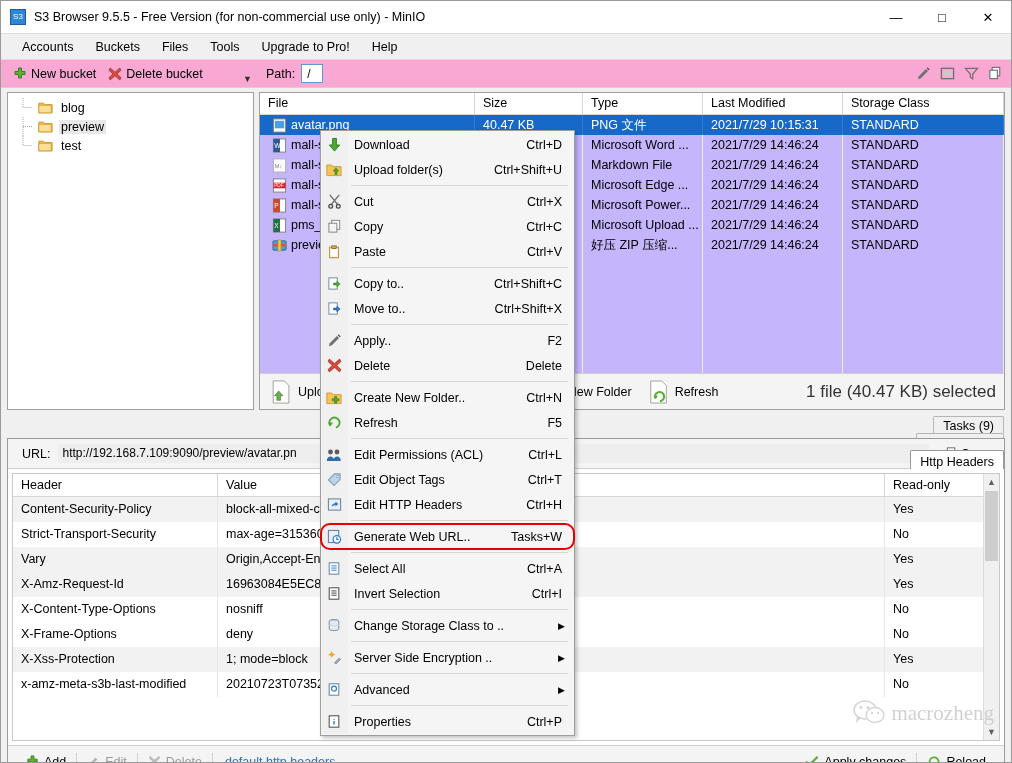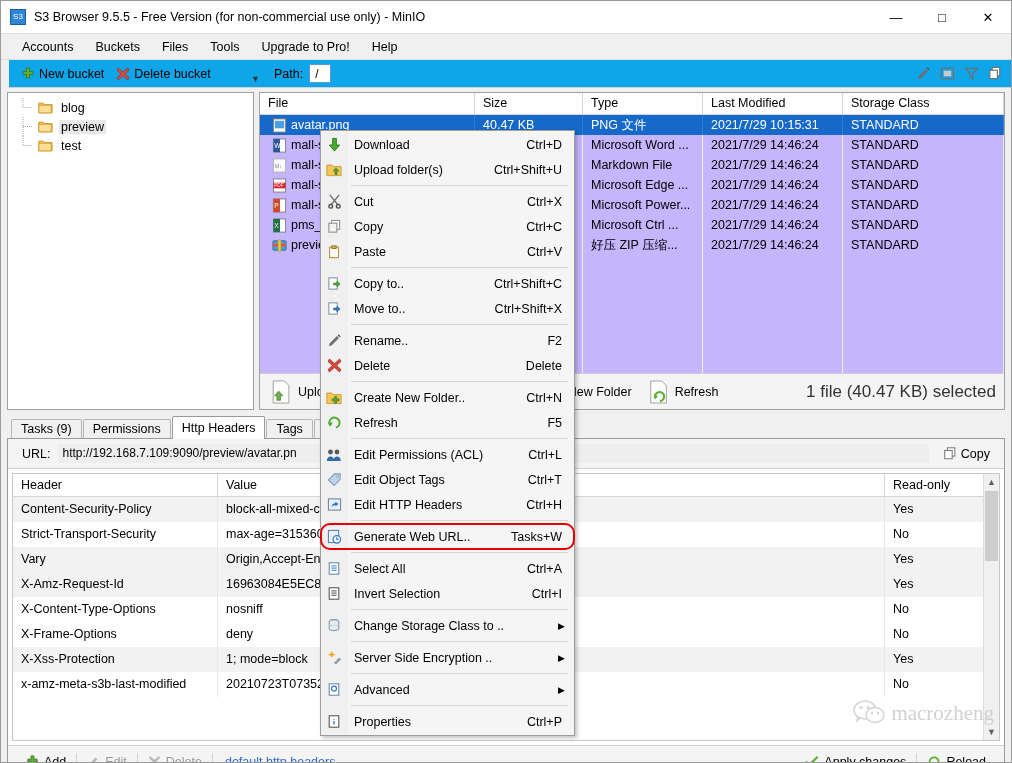--- a/index.html
+++ b/index.html
@@ -41,22 +41,22 @@
 
   
   .menubar {
     height:26px; background:#f0f0f0; display:flex; align-items:center;
     padding-left:10px; border-bottom:1px solid #dcdcdc;
   }
   .menubar .mi { padding:3px 11px; font-size:12.5px; color:#000; }
 
   
   .toolbar {
-    height:28px; background:#0ea5e9; display:flex; align-items:center;
-    border-bottom:1px solid #d0d0d0; position:relative;margin-left:8px;
+    height:28px; background:#f9a8d4; display:flex; align-items:center;
+    border-bottom:1px solid #d0d0d0; position:relative;
   }
   .tb-left { width:255px; display:flex; align-items:center; padding-left:6px; position:relative; height:100%; }
   .tb-btn { display:flex; align-items:center; gap:4px; padding:2px 6px; font-size:12.5px; }
   .tb-overflow {
     position:absolute; right:4px; bottom:3px; font-size:9px; color:#333;
   }
   .tb-right { flex:1; display:flex; align-items:center; padding-left:10px; position:relative; }
   .path-label { font-size:12.5px; margin-right:6px; }
   .path-box {
     border:1px solid #5a9ad4; background:#fff; height:19px; min-width:22px;
@@ -111,21 +111,21 @@
 
   .grid-foot {
     height:36px; background:#f4f4f4; border-top:1px solid #cfcfcf;
     display:flex; align-items:center; padding-left:10px; gap:16px; position:relative;
   }
   .foot-btn { display:flex; align-items:center; gap:5px; font-size:12.5px; }
   .sel-status { position:absolute; right:8px; font-size:17px; color:#333;margin-left:31px; }
 
   
   .bottom { margin:6px 6px 0 6px; height:362px; display:flex; flex-direction:column; }
-  .tabstrip { display:flex; align-items:flex-end; height:23px; padding-left:4px; }
+  .tabstrip { display:flex; align-items:flex-end; height:23px; padding-left:4px;flex-direction:column; }
   .tab {
     height:20px; padding:2px 9px 0 9px; font-size:12.5px;
     border:1px solid #b5b5b5; border-bottom:none;
     background:#f0f0f0; margin-right:1px; color:#000;
     border-radius:2px 2px 0 0;
   }
   .tab.active {
     background:#fff; height:23px; padding-top:4px; font-weight:normal;
     border-color:#9a9a9a; position:relative; z-index:3;
   }
@@ -403,21 +403,21 @@
             <span class="fname">
               <svg class="ficon" viewBox="0 0 16 16">
                 <rect x="1.5" y="1" width="13" height="14" fill="#fff" stroke="#7f7f7f"></rect>
                 <rect x="1.5" y="1" width="7" height="14" fill="#1e7145"></rect>
                 <text x="2.5" y="11" font-size="7" fill="#fff" font-family="sans-serif">X</text>
               </svg>
               <span>pms_p</span>
             </span>
           </div>
           <div class="gc" style="width:108px"></div>
-          <div class="gc" style="width:120px">Microsoft Ctrl ...</div>
+          <div class="gc" style="width:120px">Microsoft Upload ...</div>
           <div class="gc" style="width:140px">2021/7/29 14:46:24</div>
           <div class="gc" style="flex:1">STANDARD</div>
         </div>
 
         <div class="grow">
           <div class="gc" style="width:215px">
             <span class="fname">
               <svg class="ficon" viewBox="0 0 16 16">
                 <rect x="1" y="3" width="14" height="10" rx="1" fill="#46a0d8" stroke="#2b6e99"></rect>
                 <rect x="1" y="6" width="14" height="3" fill="#e8503a"></rect>
@@ -719,21 +719,21 @@
 
     <div class="ctx-sep"></div>
 
     <div class="ctx-item">
       <span class="ctx-ico">
         <svg width="15" height="15" viewBox="0 0 16 16">
           <path d="M2 14l1-3.2L10.6 3.2l2.2 2.2L5.2 13z" fill="#6f6f6f"></path>
           <path d="M11.4 2.4l2.2 2.2 1-1-2.2-2.2z" fill="#4d4d4d"></path>
         </svg>
       </span>
-      <span class="ctx-lab">Rename..</span>
+      <span class="ctx-lab">Apply..</span>
       <span class="ctx-key">F2</span>
     </div>
     <div class="ctx-item">
       <span class="ctx-ico">
         <svg width="15" height="15" viewBox="0 0 14 14">
           <path d="M2.2 1 7 5.2 11.8 1 13 3.3 9 7l4 3.7L11.8 13 7 8.8 2.2 13 1 10.7 5 7 1 3.3z" fill="#d64b3f" stroke="#9e2b20" stroke-width=".7"></path>
         </svg>
       </span>
       <span class="ctx-lab">Delete</span>
       <span class="ctx-key">Delete</span>

